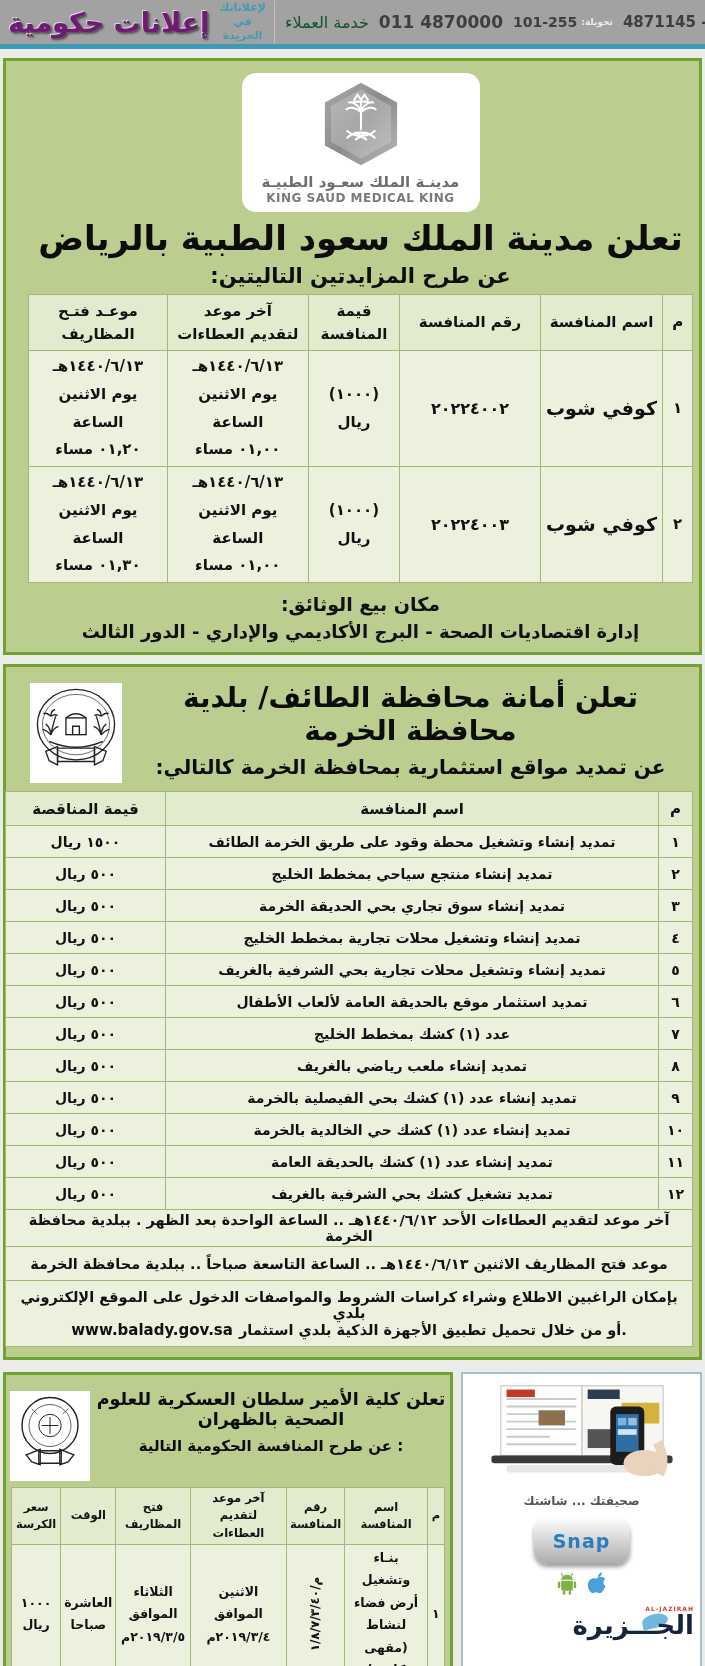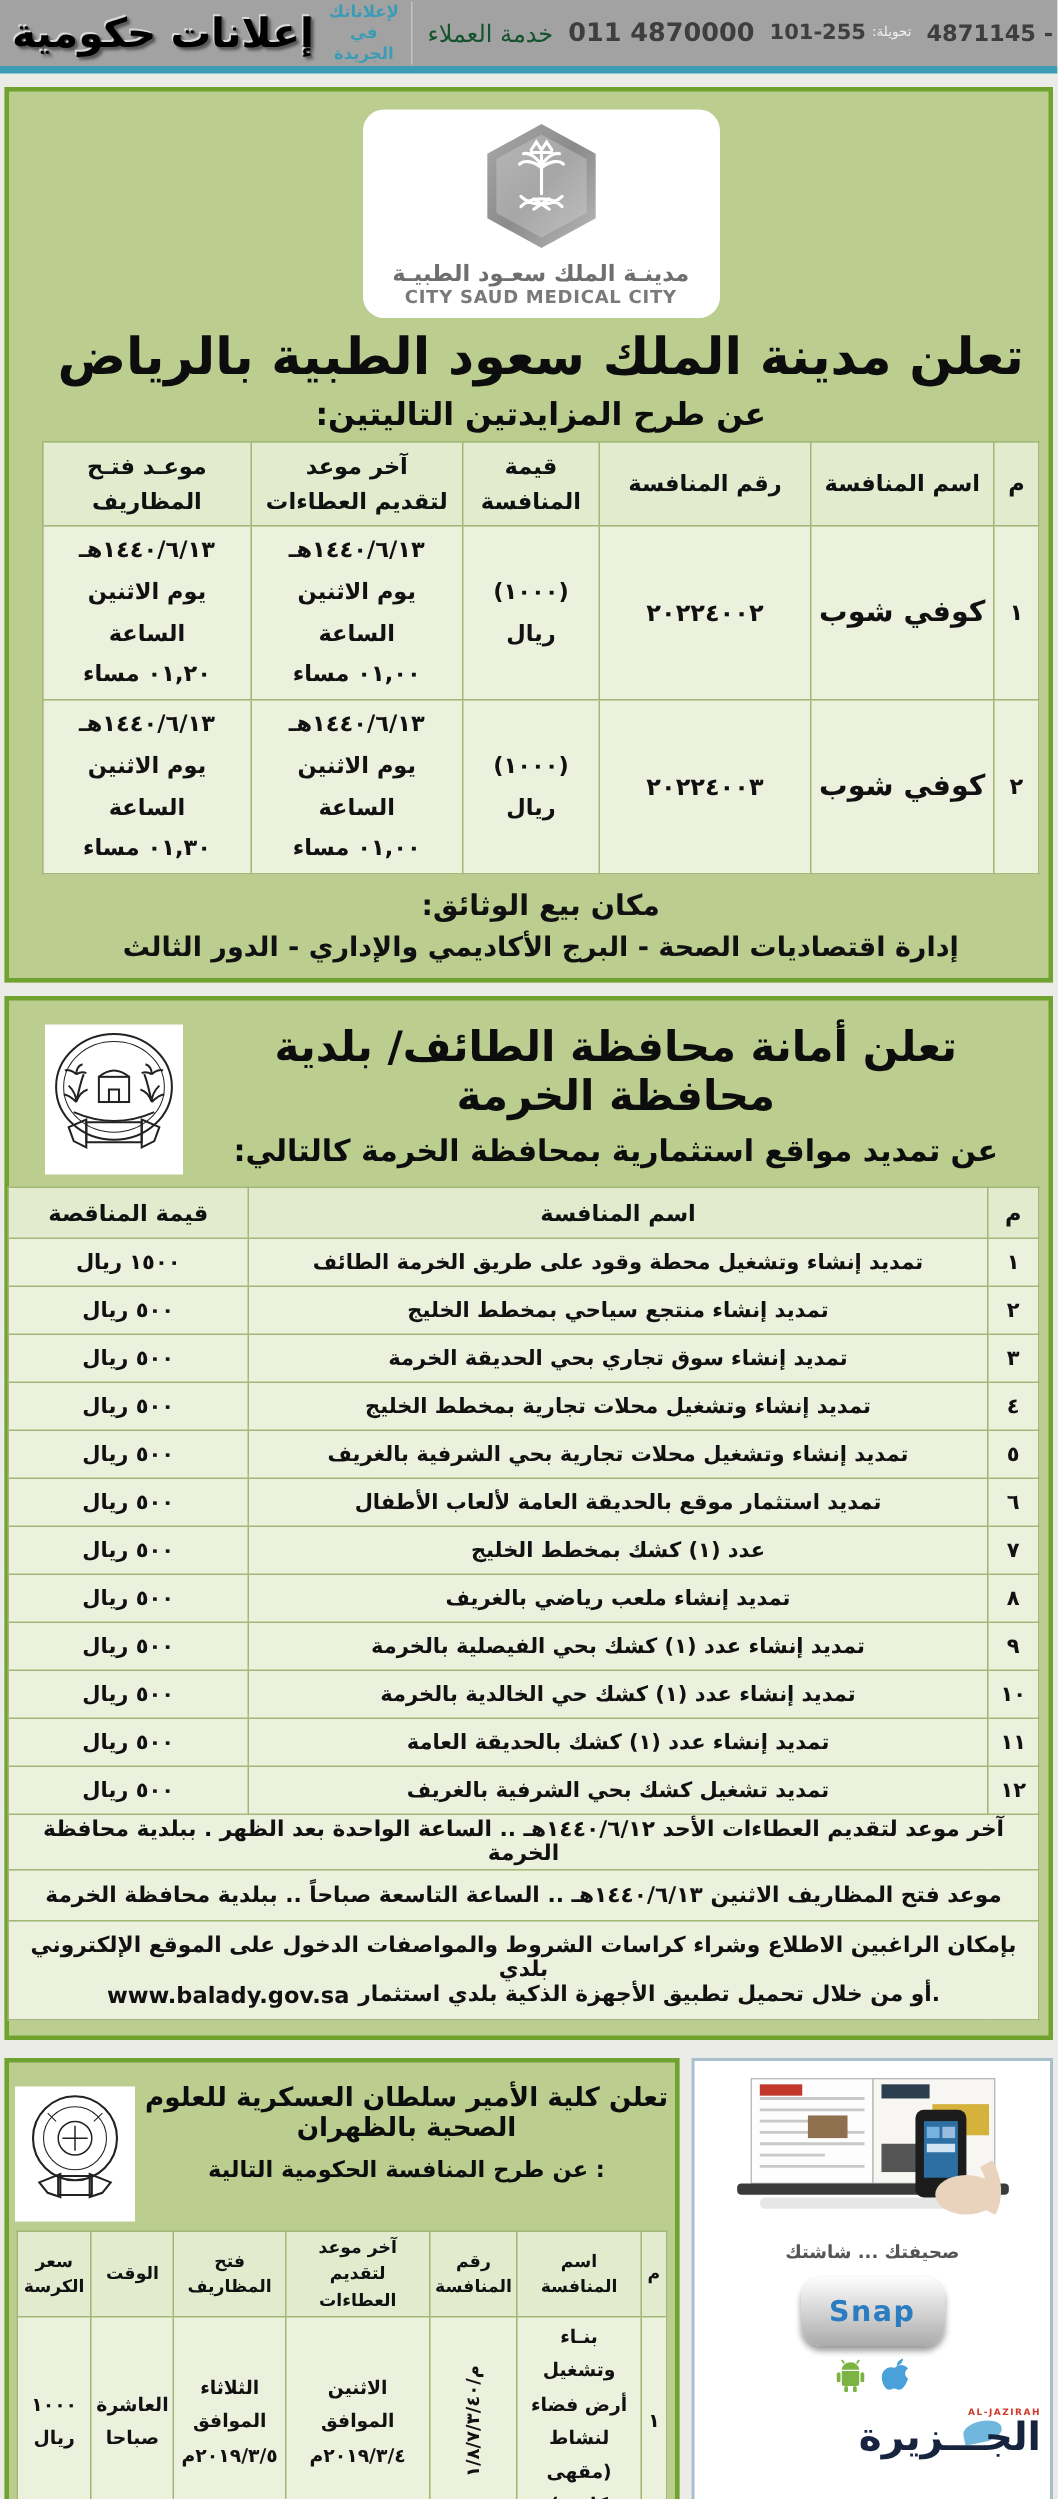--- a/index.html
+++ b/index.html
@@ -2,26 +2,26 @@
 <html lang="ar"><head>
 <meta charset="utf-8">
 <style>
   html,body{margin:0;padding:0;}
   body{width:705px;background:#ebebe8;font-family:"DejaVu Sans",sans-serif;color:#111;}
   *{box-sizing:border-box;}
   .pre{white-space:pre-line;}
   
   .topbar{height:44px;background:#a2a2a2;display:flex;flex-direction:row-reverse;align-items:center;padding:0 8px;gap:10px;}
   .teal-rule{height:5px;background:#3d9cb5;}
-  .gov-logo{font-size:27px;font-weight:bold;color:#000000;letter-spacing:1px;
+  .gov-logo{font-size:27px;font-weight:bold;color:#701a75;letter-spacing:1px;
     text-shadow:1px 1px 0 #5c5c5c,-1px -1px 0 #d8d8d8,2px 2px 2px #555;white-space:nowrap;}
   .tagline{color:#3d9cb5;font-size:11px;font-weight:bold;text-align:center;line-height:1.25;border-right:1px solid #c2c2c2;padding-right:8px;}
   .cs-label{color:#14532d;font-size:16px;font-weight:normal;white-space:nowrap;}
   .num{color:#3e3e3e;font-weight:bold;font-size:17px;direction:ltr;white-space:nowrap;}
-  .mini-label{color:#efefef;font-size:9px;font-weight:normal;}
+  .mini-label{color:#efefef;font-size:9px;font-weight:bold;}
   .contact-item{display:flex;align-items:center;gap:4px;}
   
   .ad{border:3px solid #6fa22e;background:#bccd90;margin:9px 3px 0 3px;padding:6px 6px 10px 22px;}
   .ad-title{font-weight:bold;text-align:center;color:#0d0d0d;}
   table{border-collapse:collapse;direction:rtl;margin:6px auto 0 auto;}
   th,td{border:1px solid #a3b878;background:#ecf1de;text-align:center;vertical-align:middle;padding:2px 3px;}
   th{background:#e3ebcf;font-weight:bold;}
   
   .ksmc-logo-card{width:238px;margin:6px auto 2px auto;background:#fff;border-radius:14px;padding:8px 6px 7px 6px;text-align:center;}
   .ksmc-ar{font-size:15px;font-weight:bold;color:#6e6e6e;margin-top:2px;}
@@ -115,21 +115,21 @@
           <path d="M42 22 l4 -6 l4 6 l4 -6 l4 6"></path>
             <path d="M42 24 h16"></path>
           <path d="M50 34 v22"></path>
           <path d="M50 36 c-7 -6 -14 -6 -17 -3 M50 36 c7 -6 14 -6 17 -3 M50 34 c-5 -8 -11 -10 -14 -9 M50 34 c5 -8 11 -10 14 -9 M50 33 v-7"></path>
           <path d="M34 58 c8 8 24 8 32 0 M34 66 c8 -8 24 -8 32 0"></path>
           <path d="M44 60 l12 8 M56 60 l-12 8"></path>
         </g>
       </svg>
     </span>
     <div class="ksmc-ar">مدينـة الملك سعـود الطبيـة</div>
-    <div class="ksmc-en">CITY SAUD MEDICAL CITY</div>
+    <div class="ksmc-en">KING SAUD MEDICAL KING</div>
   </div>
   <div class="ad-title t1-main">تعلن مدينة الملك سعود الطبية بالرياض</div>
   <div class="ad-title t1-sub">عن طرح المزايدتين التاليتين:</div>
 
   <table class="t1">
     <colgroup>
         <col style="width:30px">
         <col style="width:124px">
         <col style="width:142px">
         <col style="width:92px">

